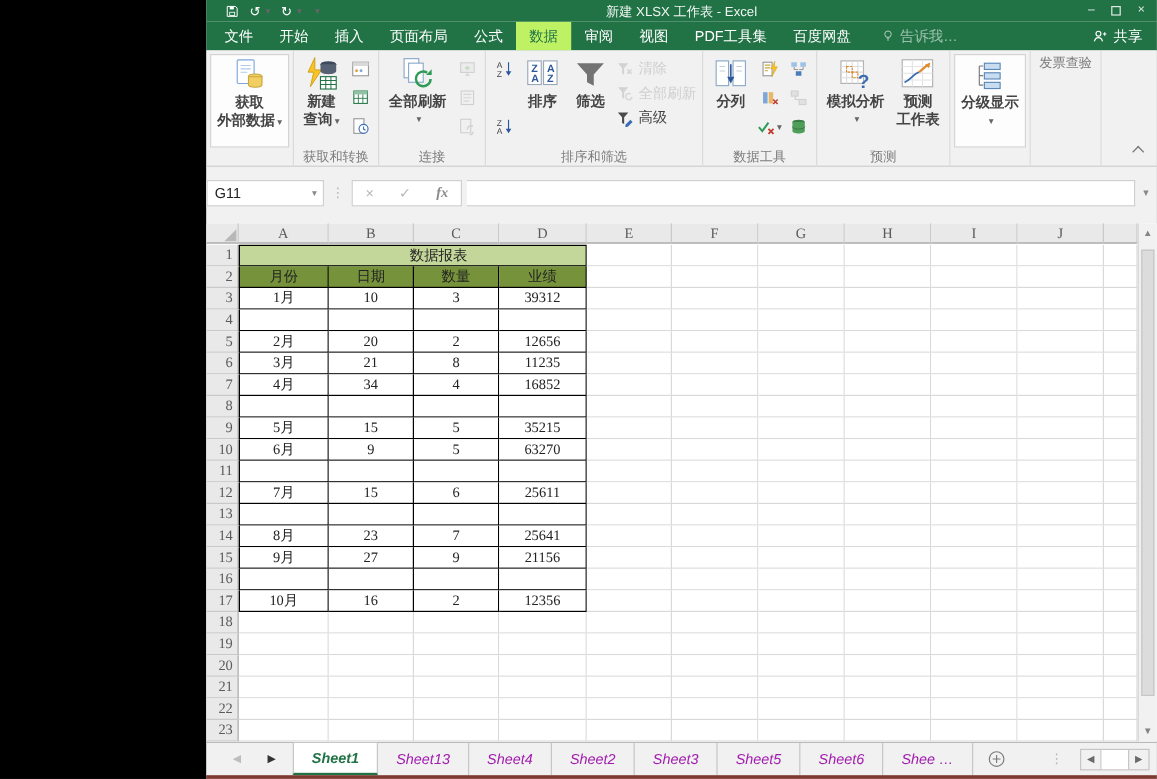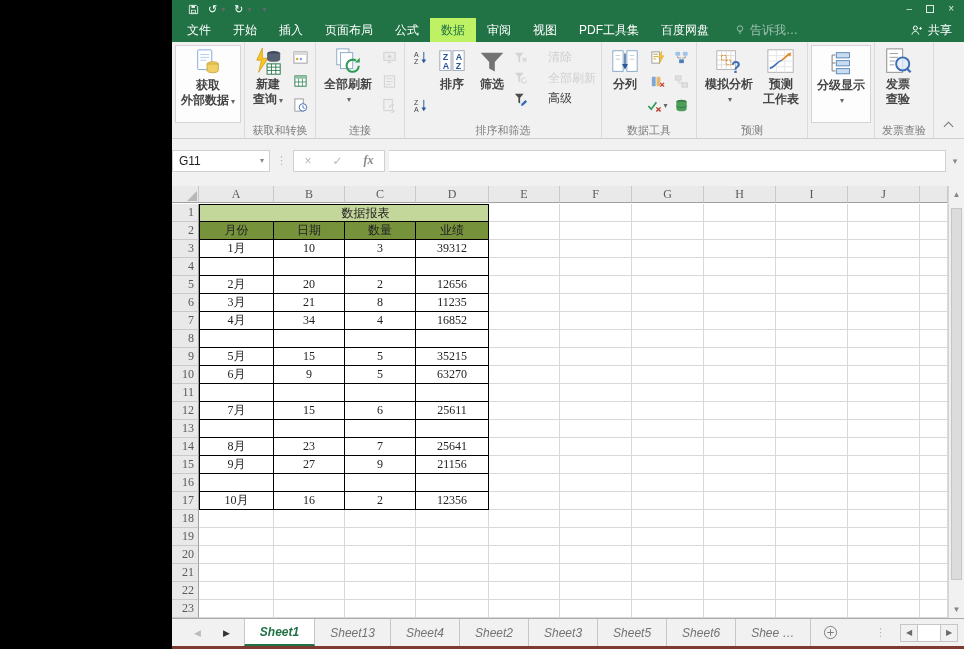--- a/index.html
+++ b/index.html
@@ -33,21 +33,21 @@
   .rglabel{height:16px;font-size:11px;color:#7c7c7c;text-align:center;white-space:nowrap;padding:0 4px;}
   .rbig{display:flex;flex-direction:column;align-items:center;padding:2px 5px;height:78px;cursor:default;}
   .rbig.boxed{border:1px solid #d4d4d4;background:#fdfdfd;}
   .rbig svg{width:30px;height:30px;flex:0 0 30px;}
   .blines{display:flex;flex-direction:column;align-items:center;font-size:12px;line-height:15px;color:#444;white-space:nowrap;font-weight:bold;}
   .caret{font-size:8px;color:#666;margin-left:2px;}
   .scol{display:flex;flex-direction:column;justify-content:space-between;height:72px;padding:2px 1px;}
   .rsmall{width:22px;height:20px;display:flex;align-items:center;justify-content:center;cursor:default;}
   .rsmall svg{width:15px;height:15px;}
   .slcol{display:flex;flex-direction:column;justify-content:space-between;height:66px;padding:4px 2px;}
-  .rslab{display:flex;align-items:center;gap:20px;font-size:12px;color:#444;white-space:nowrap;cursor:default;}
+  .rslab{display:flex;align-items:center;gap:4px;font-size:12px;color:#444;white-space:nowrap;cursor:default;}
   .rslab svg{width:14px;height:14px;}
   .dis{opacity:.45;}
   .dis .blines,.rslab.dis{color:#a5a5a5;}
   .chevup{position:absolute;right:12px;bottom:8px;width:7px;height:7px;border-left:1.5px solid #777;border-top:1.5px solid #777;transform:rotate(45deg);}
 
   
   .fbar{height:47px;background:#f1f1f1;display:flex;align-items:center;padding:0 0 4px 0;flex:0 0 47px;}
   .namebox{width:98px;height:22px;background:#fff;border:1px solid #d0d0d0;margin-left:0;display:flex;align-items:center;font-size:12px;color:#222;padding-left:6px;}
   .namebox .caret{margin-left:auto;margin-right:5px;color:#888;}
   .vdots{color:#b5b5b5;font-size:11px;padding:0 6px;}
@@ -79,21 +79,21 @@
   .vbtn{height:17px;display:flex;align-items:center;justify-content:center;color:#848484;font-size:8px;}
   .vthumb{position:absolute;left:2px;right:2px;top:22px;height:372px;background:#dcdcdc;border:1px solid #c6c6c6;}
   .vbtn.bottom{position:absolute;bottom:0;left:0;right:0;}
 
   
   .sheetbar{height:28px;background:#f1f1f1;border-top:1px solid #ababab;display:flex;align-items:stretch;font-size:12px;flex:0 0 28px;}
   .snav{display:flex;align-items:center;gap:22px;padding:0 14px 0 22px;font-size:9px;}
   .snav .dis2{color:#bdbdbd;}
   .snav .en{color:#333;}
   #sheet-tabs{display:flex;align-items:stretch;font-style:italic;}
-  .stab{display:flex;align-items:center;padding:0 15px;color:#737373;border-right:1px solid #c6c6c6;cursor:default;white-space:nowrap;}
+  .stab{display:flex;align-items:center;padding:0 15px;color:#a21caf;border-right:1px solid #c6c6c6;cursor:default;white-space:nowrap;}
   .stab:first-child{border-left:1px solid #c6c6c6;}
   .stab.active{background:#fff;color:#217346;font-weight:bold;border-bottom:2px solid #217346;}
   .newsheet{display:flex;align-items:center;margin-left:12px;}
   .newsheet svg{width:15px;height:15px;}
   .sbright{margin-left:auto;display:flex;align-items:center;gap:8px;padding-right:6px;}
   .hscroll{display:flex;align-items:center;height:18px;border:1px solid #c6c6c6;background:#f1f1f1;}
   .hbtn{width:17px;height:16px;display:flex;align-items:center;justify-content:center;color:#6a6a6a;font-size:8px;border-right:1px solid #c6c6c6;}
   .hbtn:last-child{border-right:none;border-left:1px solid #c6c6c6;}
   .hthumb{width:22px;height:16px;background:#fff;}
   .redstrip{height:3px;background:#7e3a30;flex:0 0 3px;}
@@ -117,20 +117,21 @@
           <span class="caret">▾</span>
         </span>
       <span class="qbtn">
           <span>↻</span>
           <span class="caret">▾</span>
         </span>
       <span class="qbtn">
           <span class="caret">▾</span>
         </span>
     </div>
+    <div class="tb-title">新建 XLSX 工作表 - Excel</div>
     <div class="winctl">
       <span class="wbtn">–</span>
       <span class="maxbox"></span>
       <span class="wbtn">×</span>
     </div>
   </div>
 
   <div class="tabrow">
     <span id="ribbon-tabs" style="display:flex;align-items:stretch;margin-left:4px;">
         <span class="rtab">文件</span>
@@ -485,36 +486,20 @@
               </span>
               <div class="blines">
                 <span>分级显示</span>
                 <span class="caret">▾</span>
               </div>
             </div>
           </div>
           <div class="rglabel"></div>
         </div>
         <div class="rgroup">
-          <div class="rcols">
-            <div class="rbig">
-              <span style="display: inline-flex;">
-                <svg viewBox="0 0 32 32">
-                  <rect x="4" y="2" width="17" height="25" fill="#fff" stroke="#8a8a8a"></rect>
-                  <path d="M7 7h9M7 11h9M7 15h6M7 19h5" stroke="#9a9a9a"></path>
-                  <circle cx="21" cy="18" r="7" fill="#ddebf7" fill-opacity=".8" stroke="#3b6db5" stroke-width="2"></circle>
-                  <path d="M26 23.5l3.5 3.5" stroke="#3b6db5" stroke-width="2.4"></path>
-                </svg>
-              </span>
-              <div class="blines">
-                <span>发票</span>
-                <span>查验</span>
-              </div>
-            </div>
-          </div>
           <div class="rglabel">发票查验</div>
         </div>
       </div>
     <span class="chevup"></span>
   </div>
 
   <div class="fbar">
     <div class="namebox">
       <span>G11</span>
       <span class="caret">▾</span>

